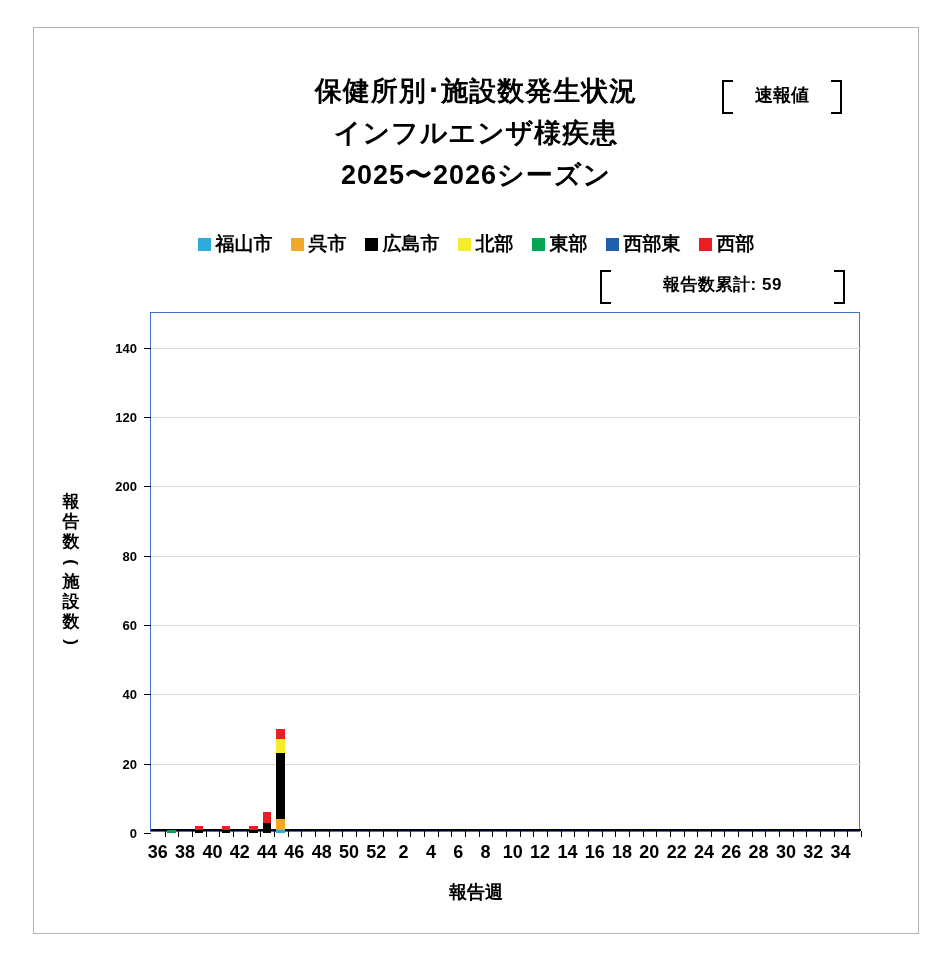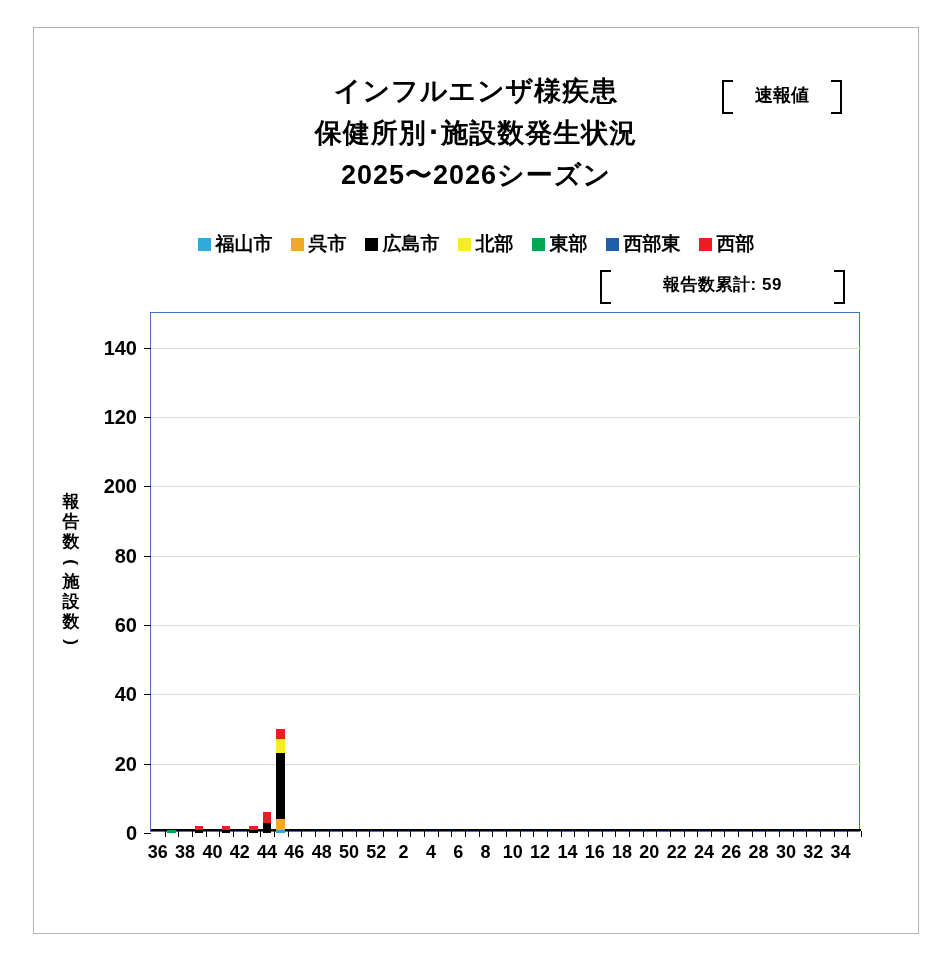--- a/index.html
+++ b/index.html
@@ -138,21 +138,21 @@
     left: 0;
     width: 710px;
     height: 1px;
     background: #d9d9d9;
   }
   .ytick-label {
     position: absolute;
     right: 0;
     width: 44px;
     text-align: right;
-    font-size: 20px;
+    font-size: 13px;
     font-weight: bold;
     transform: translateY(-50%);
   }
   .ytick-mark {
     position: absolute;
     width: 7px;
     height: 1px;
     background: #000;
   }
   .xaxis-line {
@@ -207,22 +207,22 @@
   }
 </style>
 </head>
 <body>
 
 <div id="page">
 
   <div id="frame"></div>
 
   <div class="title-block">
+    <div class="title-line">保健所別･施設数発生状況</div>
     <div class="title-line l1">インフルエンザ様疾患</div>
-    <div class="title-line">保健所別･施設数発生状況</div>
     <div class="title-line">2025〜2026シーズン</div>
   </div>
 
   <div class="sokuho">
     <div class="brk-l"></div>
     <div class="brk-r"></div>
     <div class="txt">速報値</div>
   </div>
 
   <div class="legend" id="legend">
@@ -387,14 +387,15 @@
         <div class="xtick-mark" style="left: 655.385px;"></div>
         <div class="xtick-mark" style="left: 669.038px;"></div>
         <div class="xtick-label" style="left: 662.212px;">32</div>
         <div class="xtick-mark" style="left: 682.692px;"></div>
         <div class="xtick-mark" style="left: 696.346px;"></div>
         <div class="xtick-label" style="left: 689.519px;">34</div>
         <div class="xtick-mark" style="left: 710px;"></div>
       </div>
   </div>
 
+  <div class="x-axis-title">報告週</div>
 
 </div>
 
 </body></html>

